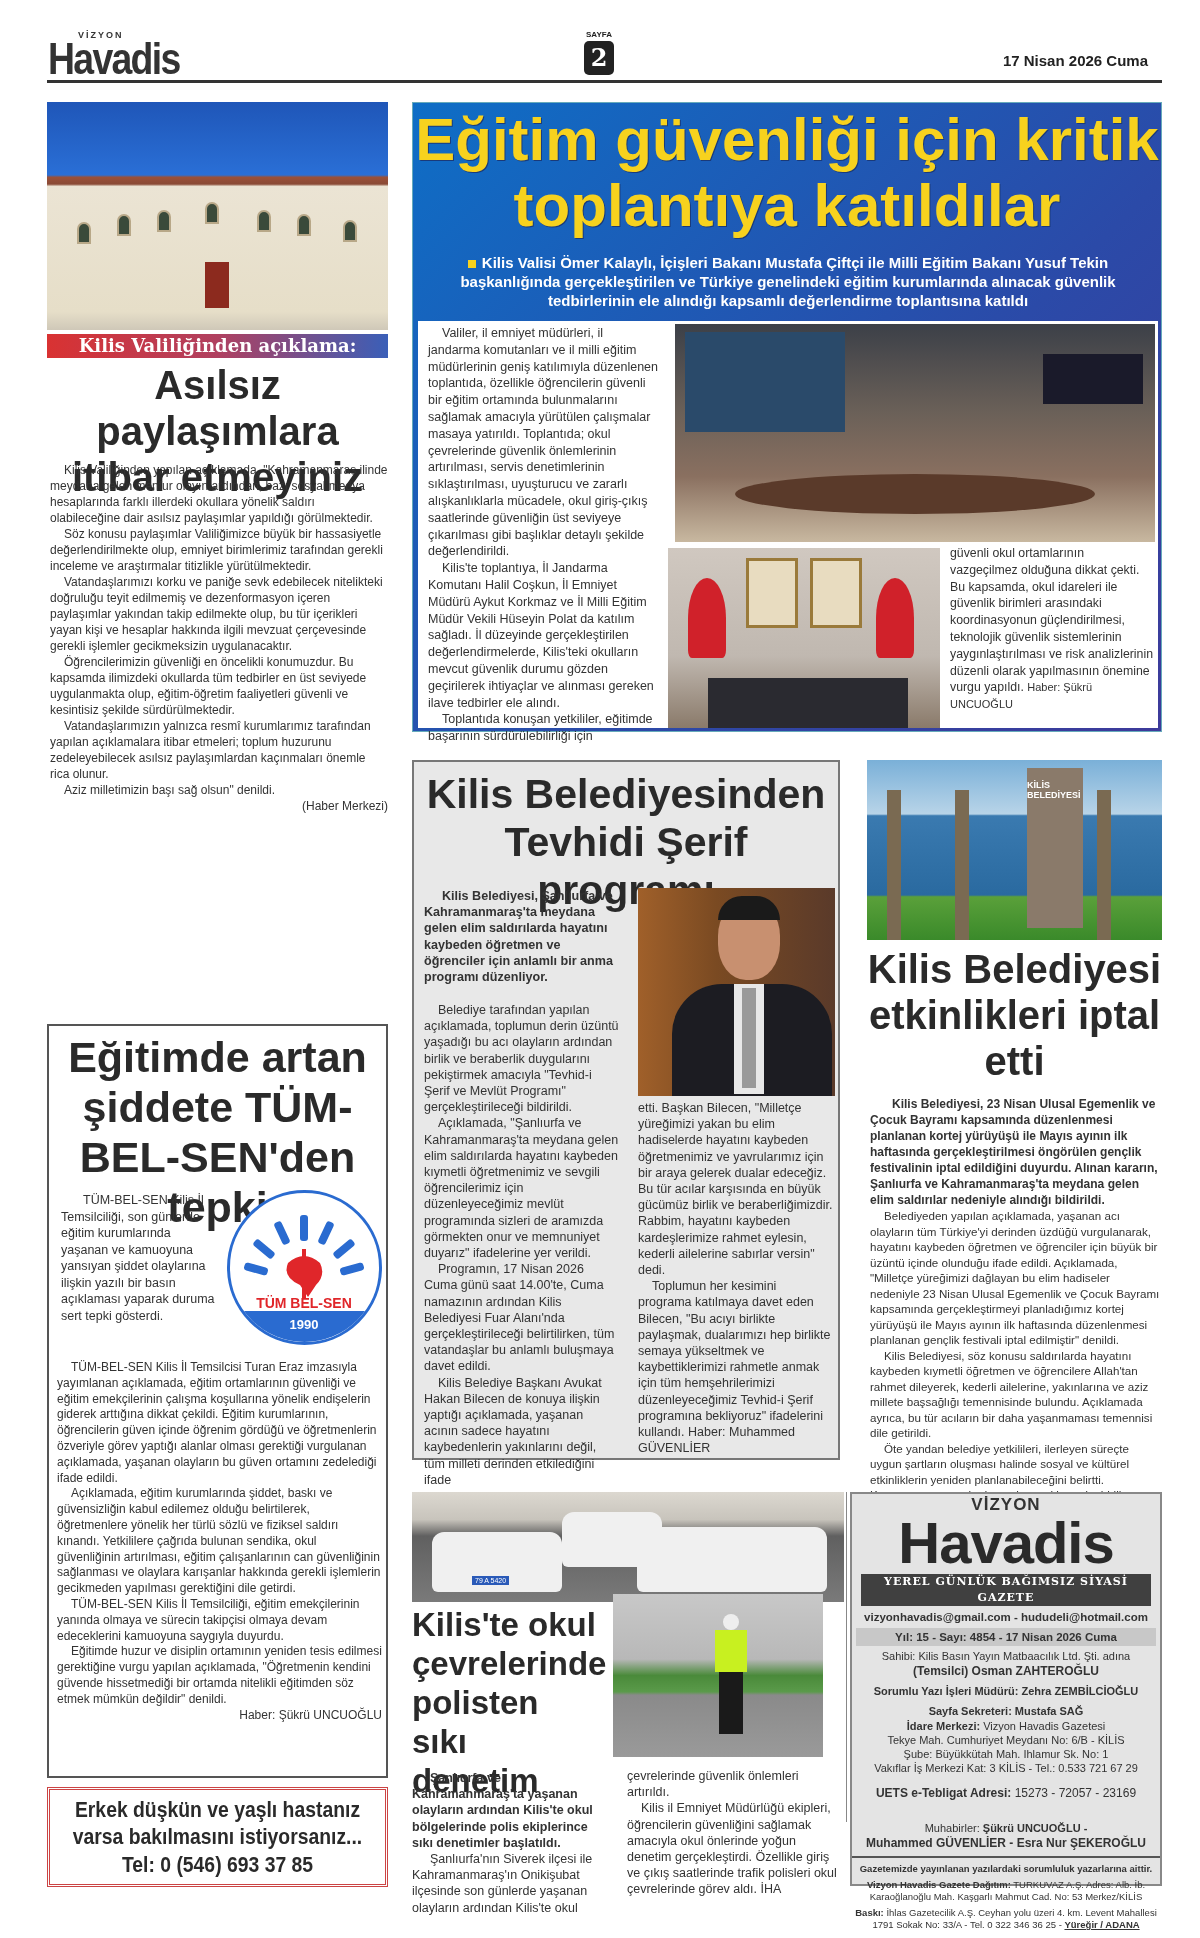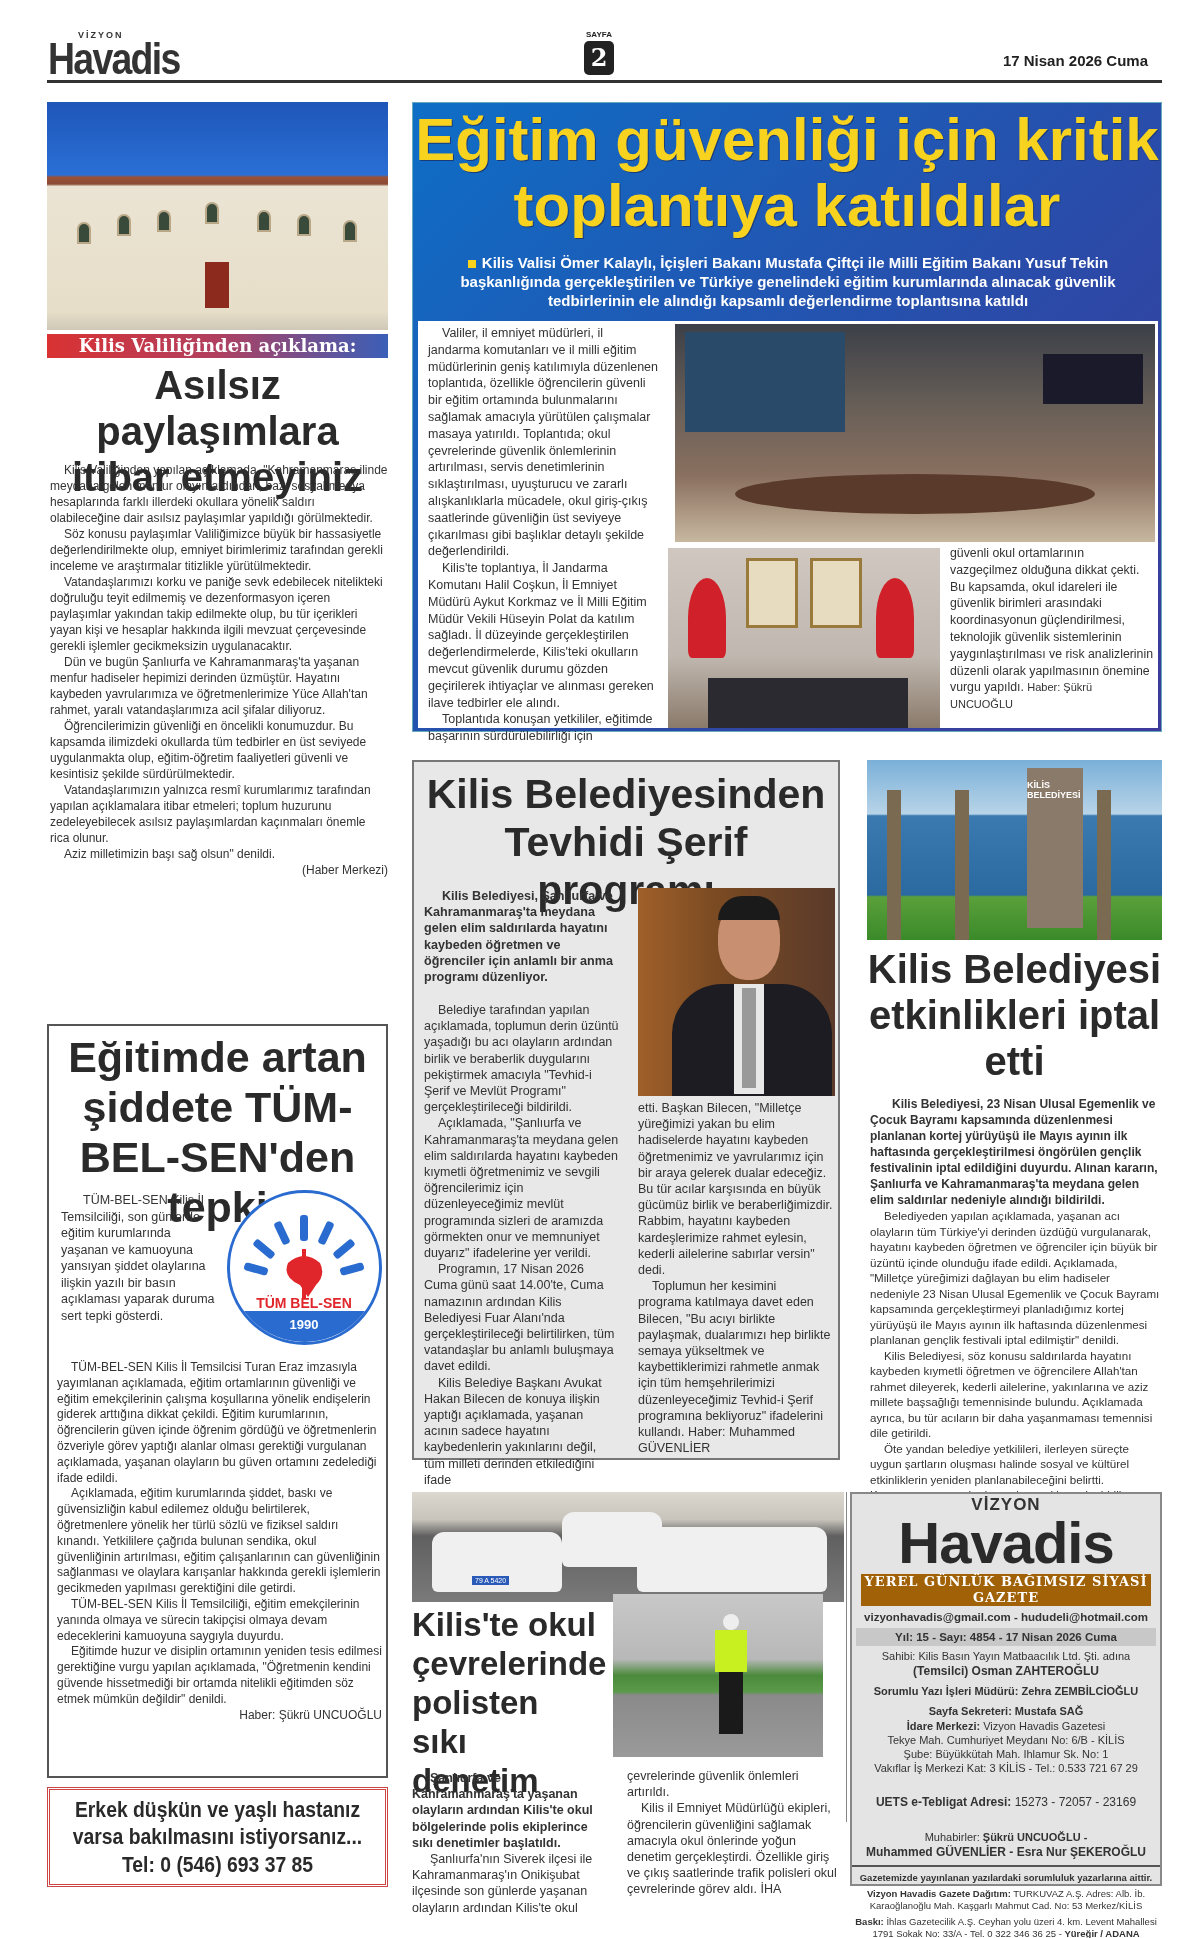--- a/index.html
+++ b/index.html
@@ -68,21 +68,21 @@
 
 .ph-belediye{left:867px;top:760px;width:295px;height:180px;background:linear-gradient(#7ab0d8,#b8d4e8 30%,#3a7ab0 31%,#2a6aa0 75%,#5aa03a 76%,#3a8a2a)}
 .ph-belediye .tower{position:absolute;left:160px;top:8px;width:56px;height:160px;background:#8a7a6a}
 .palm{position:absolute;bottom:0;width:14px;height:150px;background:#7a6a52}
 #etkinlik-head{left:867px;top:946px;width:295px;font-size:40px;line-height:46px}
 #etkinlik-body{left:870px;top:1096px;width:292px;font-size:11.6px;line-height:15.5px}
 #etkinlik-body .lead{font-weight:bold;font-size:12px;line-height:16px;text-indent:22px}
 #imprint{left:850px;top:1492px;width:312px;height:394px;background:#e4e4e4;border:2px solid #888;text-align:center;color:#333}
 #imprint .viz{font-size:17px;font-weight:bold;letter-spacing:1px;margin-top:2px;line-height:18px}
 #imprint .hav{font-size:58px;font-weight:bold;line-height:58px;letter-spacing:-1px;color:#2a2a2a}
-#imprint .bar{background:#a16207;color:#fff;font-family:"DejaVu Serif",serif;font-weight:bold;font-size:13px;letter-spacing:1px;line-height:16px;margin:2px 9px}
+#imprint .bar{background:#404040;color:#fff;font-family:"DejaVu Serif",serif;font-weight:bold;font-size:11px;letter-spacing:1px;line-height:16px;margin:2px 9px}
 #imprint .mail{font-size:11.5px;font-weight:bold;line-height:18px}
 #imprint .issue{background:#c8c8c8;font-size:11.5px;font-weight:bold;line-height:18px;margin:2px 4px}
 #imprint .t{font-size:11px;line-height:14px}
 #imprint .tb{font-size:12px;line-height:16px;font-weight:bold}
 #imprint hr{border:none;border-top:2px solid #555;margin:5px 0}
 #imprint .small{font-size:9.5px;line-height:12.5px}
 #imprint u{font-weight:bold}
 
 .ph-police1{left:412px;top:1492px;width:432px;height:110px;background:linear-gradient(#dcd8d0,#c8c4bc 25%,#606060 40%,#7a7a7a)}
 .car{position:absolute;background:#f0f0f0;border-radius:12px 12px 6px 6px}
@@ -118,21 +118,20 @@
   <div class="win" style="left:296px;top:118px"></div>
   <div class="door"></div>
 </div>
 
 <div id="kilis-label" class="abs">Kilis Valiliğinden açıklama:</div>
 <div id="valilik-head" class="headline">Asılsız paylaşımlara itibar etmeyiniz</div>
 <div id="valilik-body" class="col-text">
   <p>Kilis Valiliğinden yapılan açıklamada, "Kahramanmaraş ilinde meydana gelen menfur olayın ardından, bazı sosyal medya hesaplarında farklı illerdeki okullara yönelik saldırı olabileceğine dair asılsız paylaşımlar yapıldığı görülmektedir.</p>
   <p>Söz konusu paylaşımlar Valiliğimizce büyük bir hassasiyetle değerlendirilmekte olup, emniyet birimlerimiz tarafından gerekli inceleme ve araştırmalar titizlikle yürütülmektedir.</p>
   <p>Vatandaşlarımızı korku ve paniğe sevk edebilecek nitelikteki doğruluğu teyit edilmemiş ve dezenformasyon içeren paylaşımlar yakından takip edilmekte olup, bu tür içerikleri yayan kişi ve hesaplar hakkında ilgili mevzuat çerçevesinde gerekli işlemler gecikmeksizin uygulanacaktır.</p>
-  <p>Dün ve bugün Şanlıurfa ve Kahramanmaraş'ta yaşanan menfur hadiseler hepimizi derinden üzmüştür. Hayatını kaybeden yavrularımıza ve öğretmenlerimize Yüce Allah'tan rahmet, yaralı vatandaşlarımıza acil şifalar diliyoruz.</p>
   <p>Öğrencilerimizin güvenliği en öncelikli konumuzdur. Bu kapsamda ilimizdeki okullarda tüm tedbirler en üst seviyede uygulanmakta olup, eğitim-öğretim faaliyetleri güvenli ve kesintisiz şekilde sürdürülmektedir.</p>
   <p>Vatandaşlarımızın yalnızca resmî kurumlarımız tarafından yapılan açıklamalara itibar etmeleri; toplum huzurunu zedeleyebilecek asılsız paylaşımlardan kaçınmaları önemle rica olunur.</p>
   <p>Aziz milletimizin başı sağ olsun" denildi.</p>
   <p class="src">(Haber Merkezi)</p>
 </div>
 
 <div id="tumbel-box" class="abs">
   <div id="tumbel-head" class="headline">Eğitimde artan şiddete TÜM-BEL-SEN'den tepki</div>
   <div id="tumbel-lead" class="col-text">
       <p>TÜM-BEL-SEN Kilis İl Temsilciliği, son günlerde eğitim kurumlarında yaşanan ve kamuoyuna yansıyan şiddet olaylarına ilişkin yazılı bir basın açıklaması yaparak duruma sert tepki gösterdi.</p>
@@ -270,20 +269,20 @@
   <div class="mail">vizyonhavadis@gmail.com - hududeli@hotmail.com</div>
   <div class="issue">Yıl: 15 - Sayı: 4854 - 17 Nisan 2026 Cuma</div>
   <div class="t" style="margin-top:3px">Sahibi: Kilis Basın Yayın Matbaacılık Ltd. Şti. adına</div>
   <div class="tb">(Temsilci) Osman ZAHTEROĞLU</div>
   <div class="tb" style="font-size:11px;margin-top:4px">Sorumlu Yazı İşleri Müdürü: Zehra ZEMBİLCİOĞLU</div>
   <div class="tb" style="font-size:11px;margin-top:4px">Sayfa Sekreteri: Mustafa SAĞ</div>
   <div class="t"><b>İdare Merkezi:</b> <span>Vizyon Havadis Gazetesi</span></div>
   <div class="t">Tekye Mah. Cumhuriyet Meydanı No: 6/B - KİLİS</div>
   <div class="t">Şube: Büyükkütah Mah. Ihlamur Sk. No: 1</div>
   <div class="t">Vakıflar İş Merkezi Kat: 3 KİLİS - Tel.: 0.533 721 67 29</div>
-  <div class="tb" style="margin-top:19px"><span>UETS e-Tebligat Adresi:</span> <span style="font-weight:normal">15273 - 72057 - 23169</span></div>
+  <div class="tb" style="margin-top:10px"><span>UETS e-Tebligat Adresi:</span> <span style="font-weight:normal">15273 - 72057 - 23169</span></div>
   <div class="t" style="margin-top:20px"><span>Muhabirler:</span> <b>Şükrü UNCUOĞLU -</b></div>
   <div class="tb">Muhammed GÜVENLİER - Esra Nur ŞEKEROĞLU</div>
   <hr>
   <div class="small" style="font-weight:bold">Gazetemizde yayınlanan yazılardaki sorumluluk yazarlarına aittir.</div>
   <div class="small" style="margin-top:3px"><b>Vizyon Havadis Gazete Dağıtım:</b> <span>TURKUVAZ A.Ş. Adres: Alb. İb. Karaoğlanoğlu Mah. Kaşgarlı Mahmut Cad. No: 53 Merkez/KİLİS</span></div>
   <div class="small" style="margin-top:3px"><b>Baskı:</b> <span>İhlas Gazetecilik A.Ş. Ceyhan yolu üzeri 4. km. Levent Mahallesi 1791 Sokak No: 33/A - Tel. 0 322 346 36 25 -</span> <u>Yüreğir / ADANA</u></div>
 </div>
 
 </body></html>

